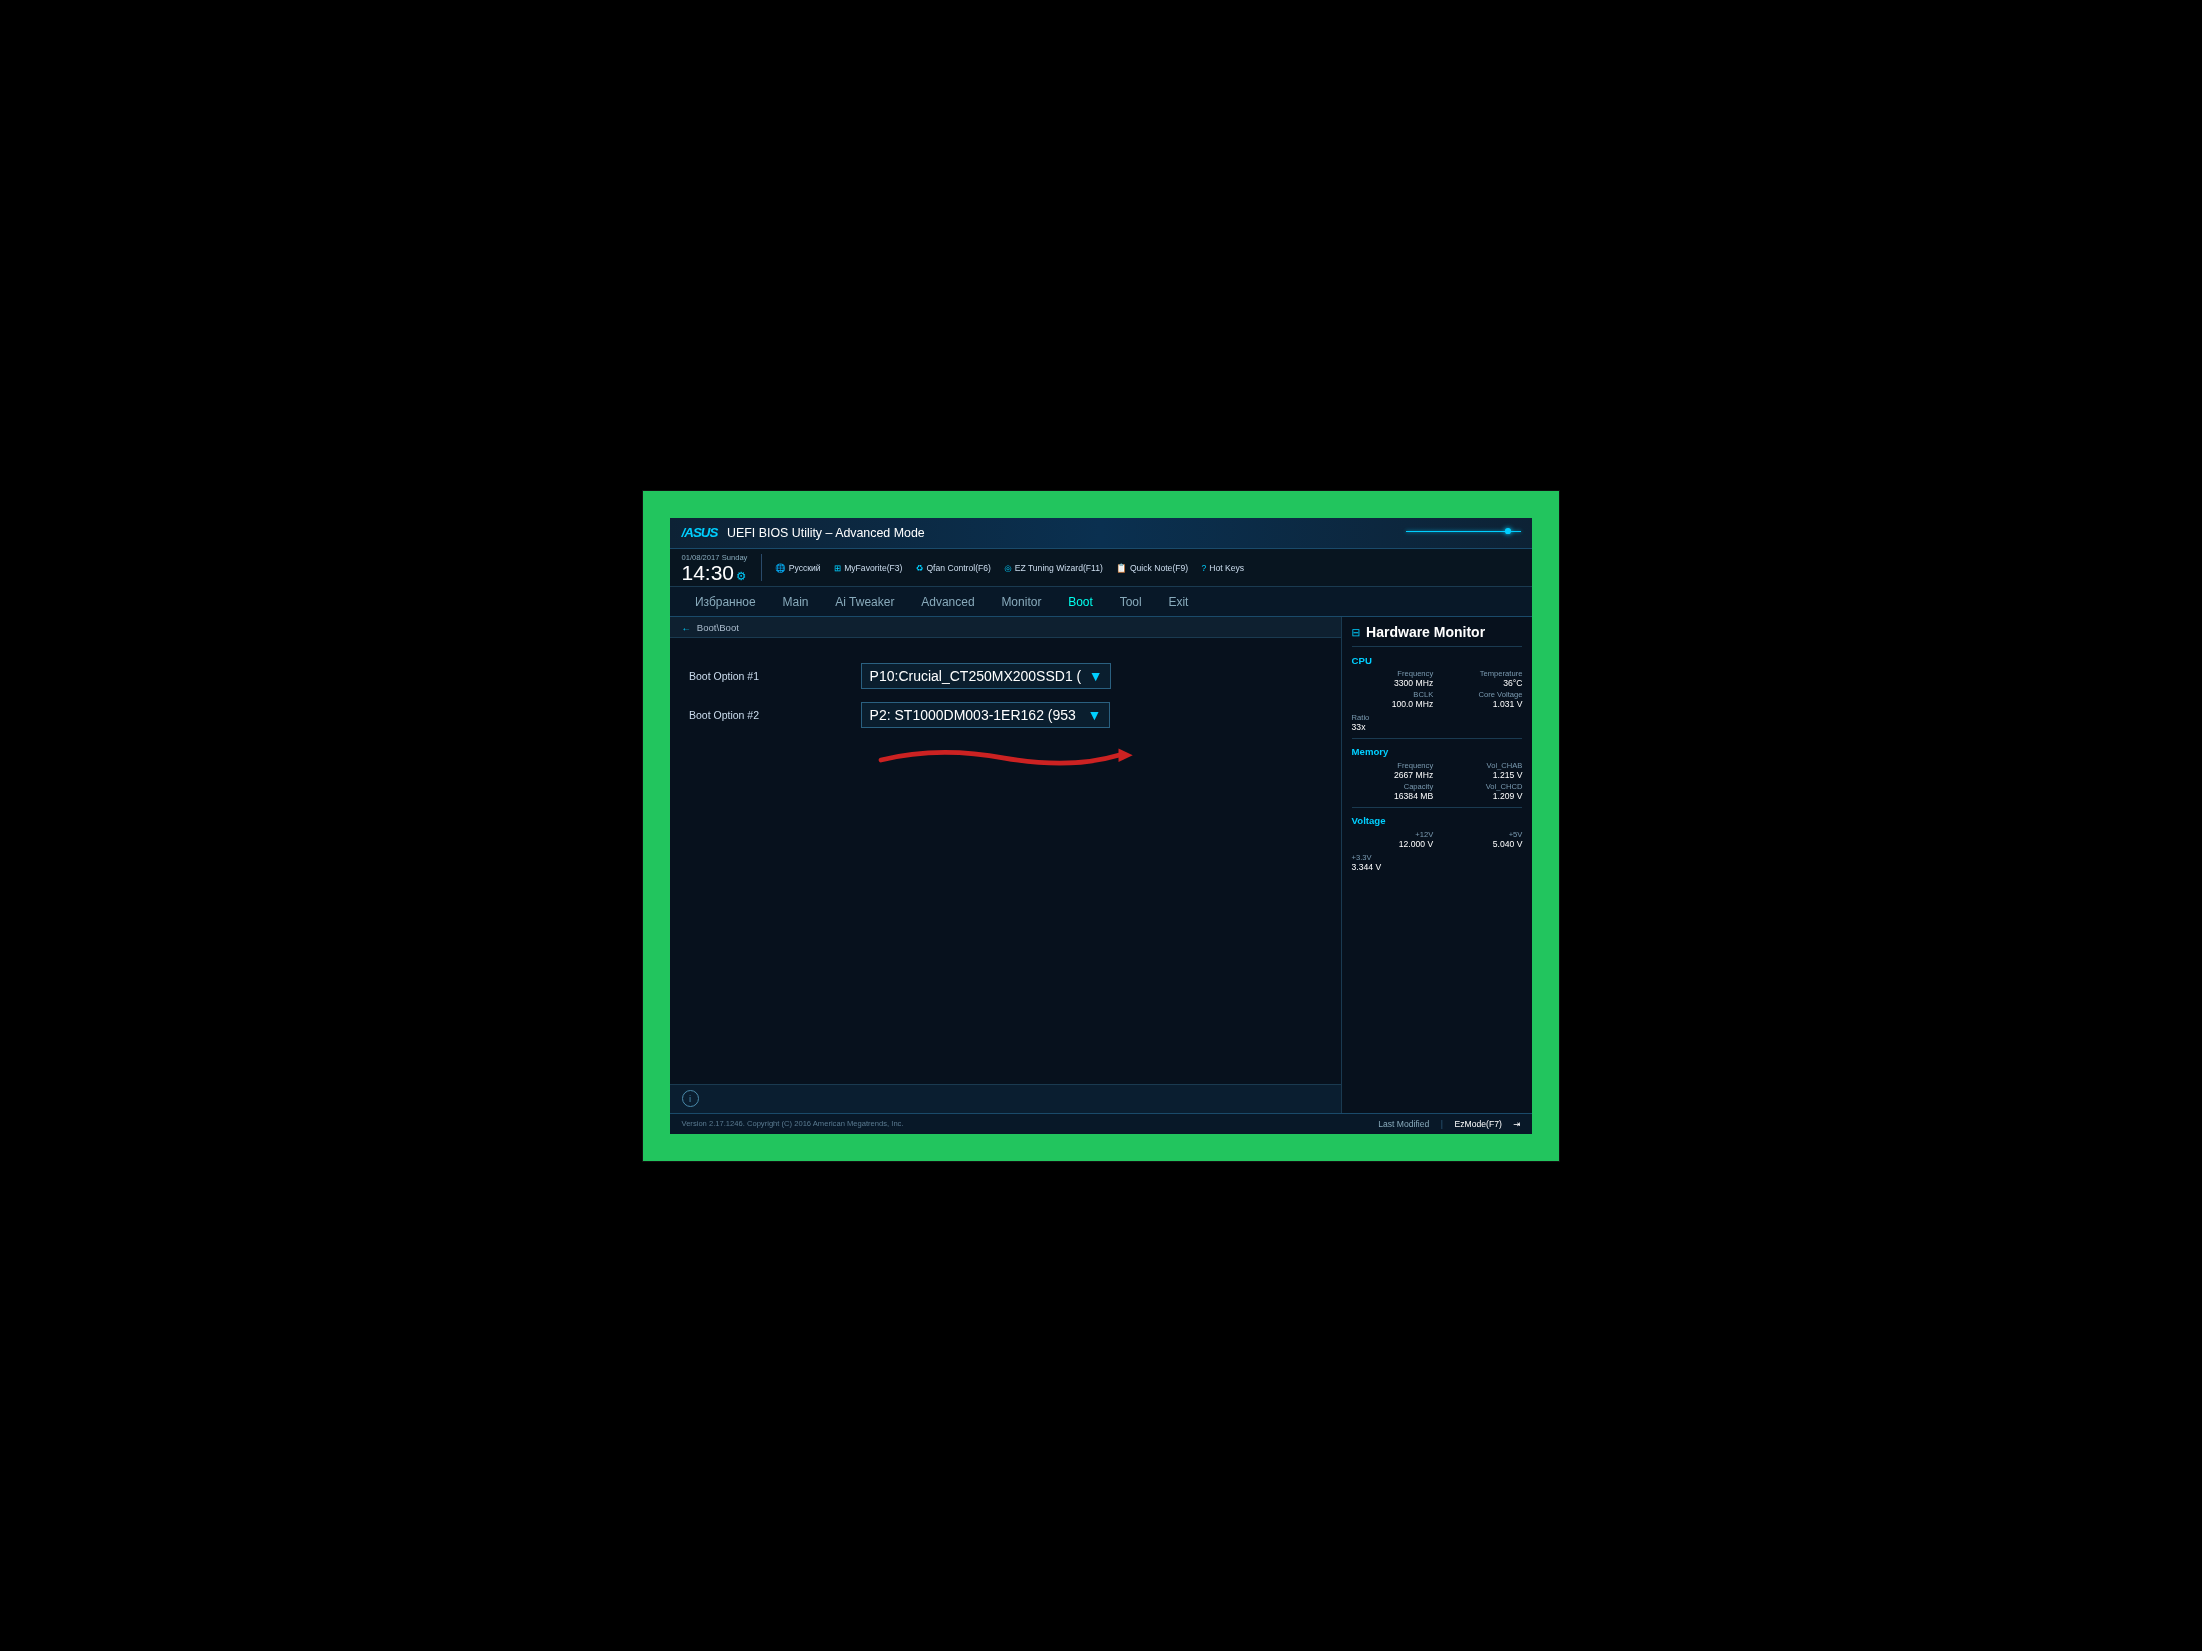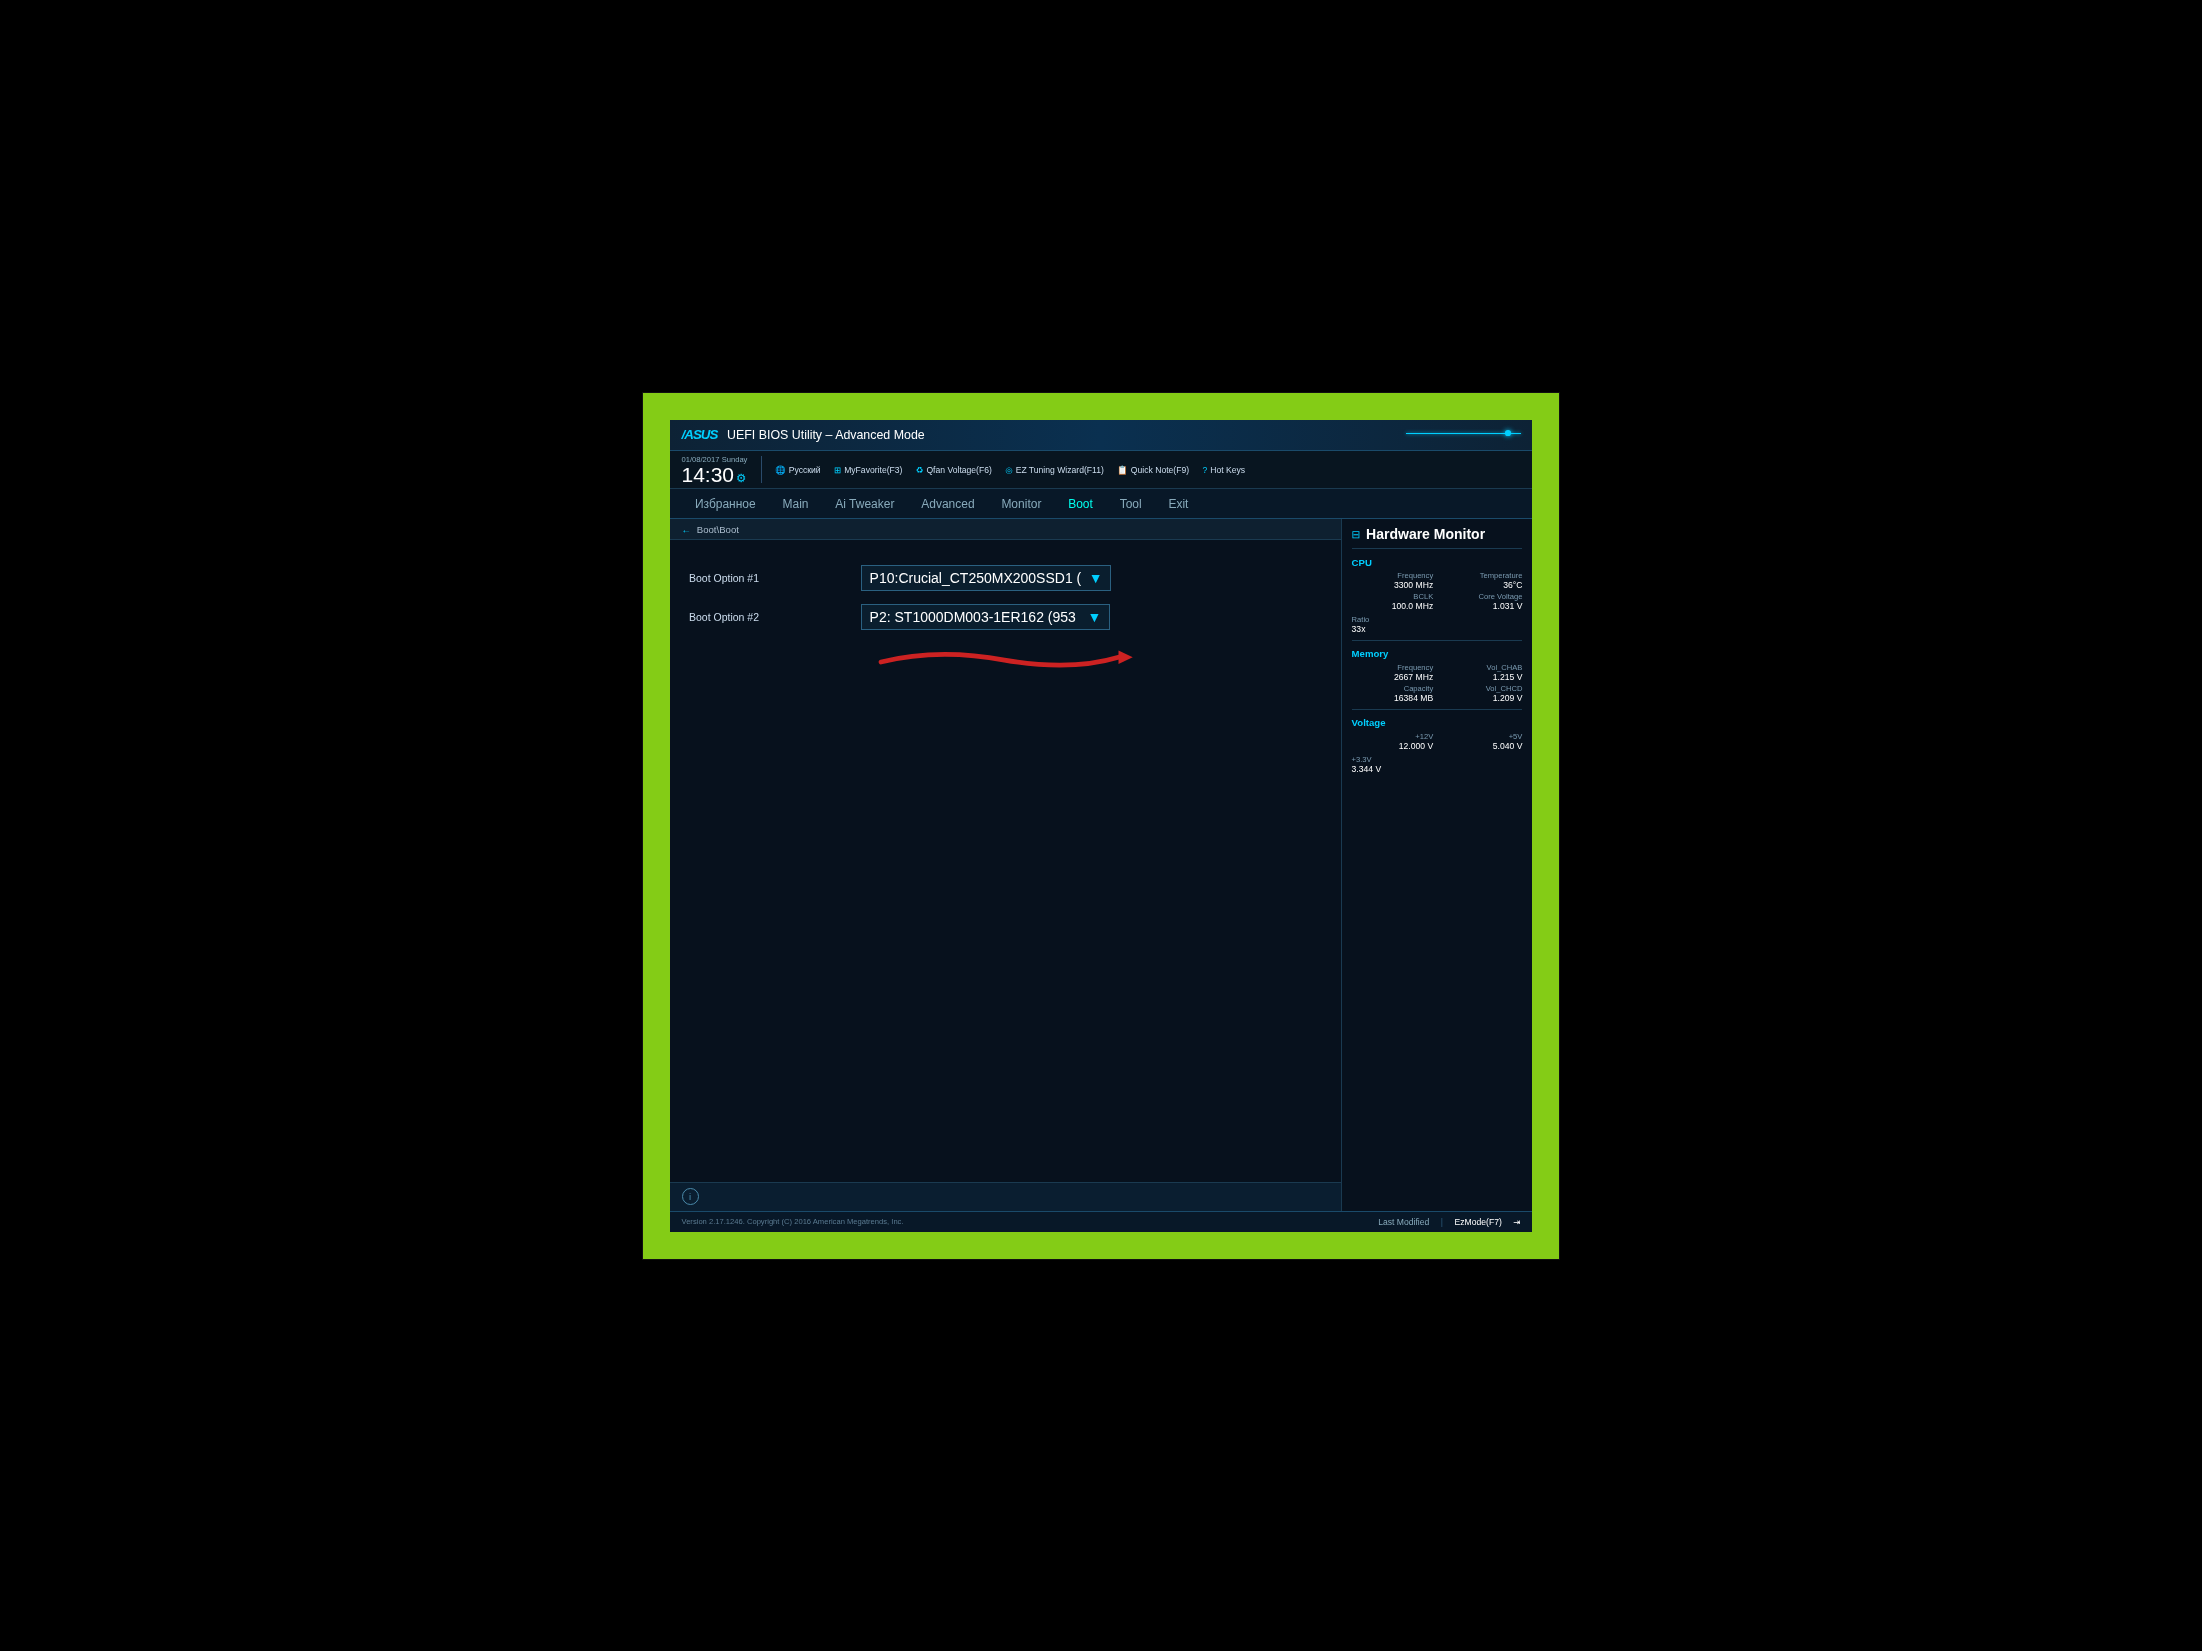--- a/index.html
+++ b/index.html
@@ -6,22 +6,22 @@
     body {
       background: #000;
       display: flex;
       align-items: center;
       justify-content: center;
       min-height: 100vh;
       font-family: 'Segoe UI', Arial, sans-serif;
     }
     .screen-wrapper {
       width: 918px;
-      height: 868px;
-      background: #84cc16;
+      height: 672px;
+      background: #22c55e;
       position: relative;
       border: 1.9px solid #111;
     }
     .bios-container {
       position: absolute;
       top: 27px;
       left: 27px;
       right: 27px;
       bottom: 27px;
       background: #0a1520;
@@ -361,21 +361,21 @@
       <div class="status-item">
         <span class="icon">🌐</span>
         <span>Русский</span>
       </div>
       <div class="status-item">
         <span class="icon">⊞</span>
         <span>MyFavorite(F3)</span>
       </div>
       <div class="status-item">
         <span class="icon">♻</span>
-        <span>Qfan Voltage(F6)</span>
+        <span>Qfan Control(F6)</span>
       </div>
       <div class="status-item">
         <span class="icon">◎</span>
         <span>EZ Tuning Wizard(F11)</span>
       </div>
       <div class="status-item">
         <span class="icon">📋</span>
         <span>Quick Note(F9)</span>
       </div>
       <div class="status-item">

